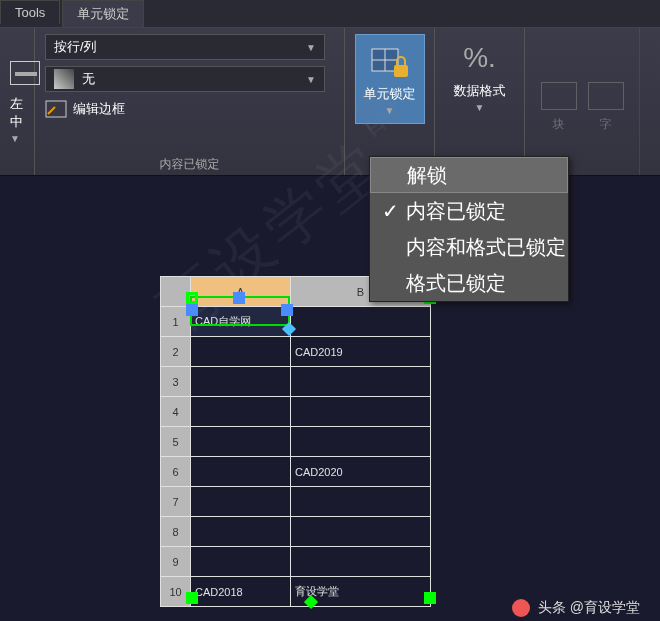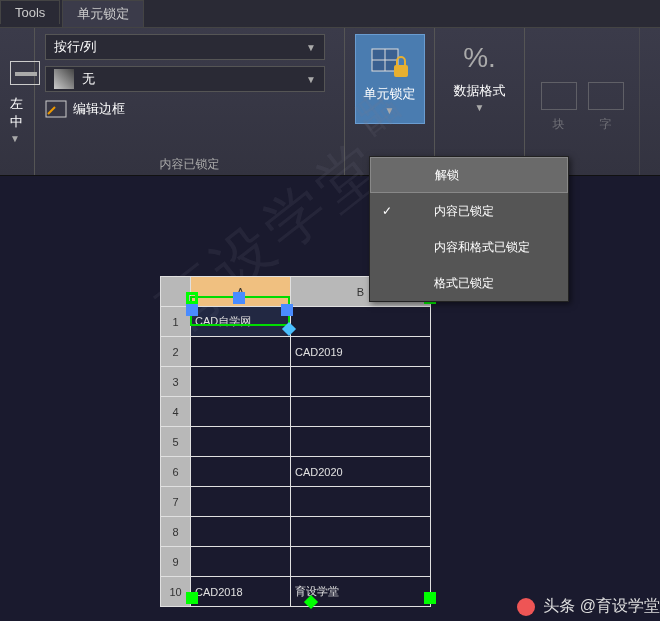--- a/index.html
+++ b/index.html
@@ -36,21 +36,21 @@
   .panel-fmt { width: 90px; align-items: center; }
   .fmt-icon { color: #aaa; font-size: 28px; margin-top: 8px; }
   .fmt-text { color: #fff; font-size: 13px; margin-top: 8px; }
   .fmt-arrow { color: #aaa; font-size: 10px; margin-top: 2px; }
   
   .panel-other { width: 115px; align-items: center; flex-direction: row; justify-content: space-around; padding-top: 16px; opacity: 0.5; }
   .other-icon { width: 36px; height: 28px; border: 1px solid #888; }
   
   
   .lock-menu { position: absolute; left: 369px; top: 156px; width: 200px; background: #555; border: 1px solid #222; box-shadow: 2px 2px 6px rgba(0,0,0,.5); z-index: 100; }
-  .lock-menu .mi { height: 36px; display: flex; align-items: center; color: #fff; font-size: 12px; padding-left: 64px; position: relative; }
+  .lock-menu .mi { height: 36px; display: flex; align-items: center; color: #fff; font-size: 20px; padding-left: 36px; position: relative; }
   .lock-menu .mi.sel { background: #6a6a6a; border: 1px solid #888; }
   .lock-menu .mi .chk { position: absolute; left: 12px; }
   
   
   .canvas { position: absolute; left: 0; top: 176px; right: 0; bottom: 0; background: #1a1a2e; }
   .wm { position: absolute; left: 140px; top: 20px; font-size: 60px; color: rgba(120,120,140,.12); transform: rotate(-38deg); letter-spacing: 6px; pointer-events: none; }
   .wm2 { position: absolute; left: 320px; top: -110px; font-size: 40px; color: rgba(120,120,140,.12); transform: rotate(-38deg); writing-mode: vertical-rl; letter-spacing: 6px; pointer-events: none; }
   
   
   .cad-table { position: absolute; left: 160px; top: 100px; border-collapse: collapse; }
@@ -63,21 +63,21 @@
   .cad-table td { padding: 0 4px; height: 30px; vertical-align: middle; }
   .selected-cell { position: relative; background: rgba(80,120,180,.15); }
   
   
   .grip { position: absolute; width: 12px; height: 12px; display: block; }
   .grip.green { border: 3px solid #0f0; }
   .grip.blue { background: #4a8cff; }
   .grip.diamond { background: #4ac0ff; transform: rotate(45deg); width: 10px; height: 10px; }
   .sel-outline { position: absolute; border: 2px solid #0d0; pointer-events: none; }
   
-  .credit { position: absolute; right: 0; bottom: 4px; color: #ddd; font-size: 16px; }
+  .credit { position: absolute; right: 20px; bottom: 4px; color: #ddd; font-size: 14px; }
   .credit-logo { display: inline-block; width: 18px; height: 18px; border-radius: 50%; background: #e55; vertical-align: middle; margin-right: 4px; }
 </style>
 </head>
 <body>
 
 <div class="ribbon-tabs">
   <div class="ribbon-tab">Tools</div>
   <div class="ribbon-tab active">单元锁定</div>
 </div>
 

